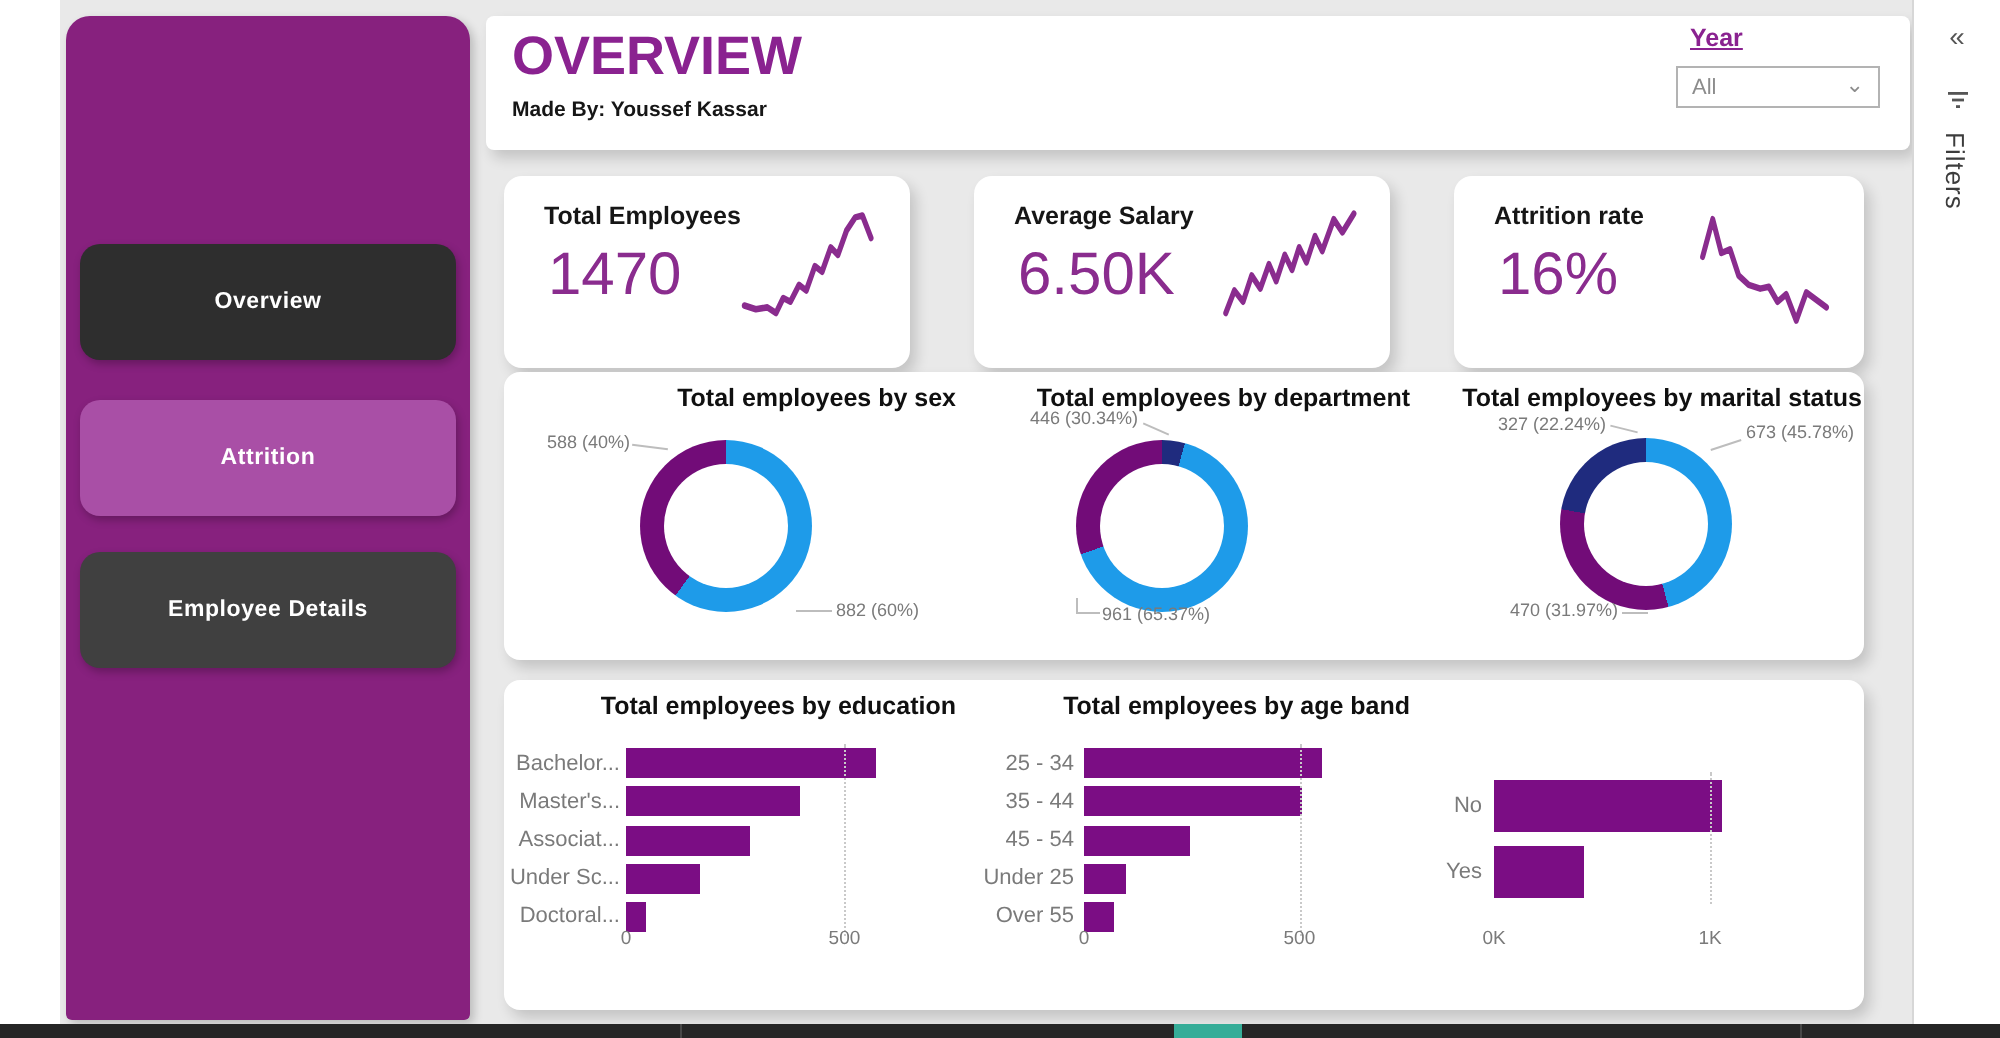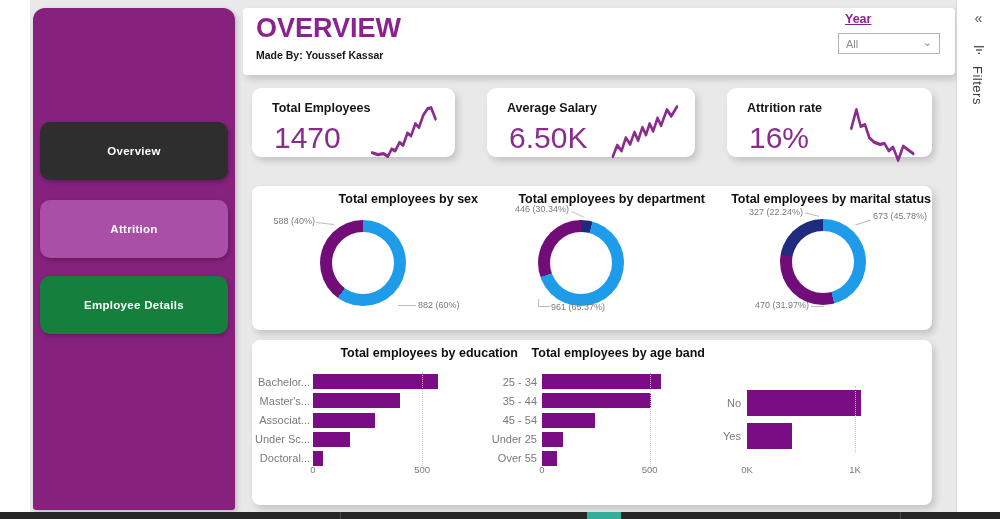--- a/index.html
+++ b/index.html
@@ -18,40 +18,40 @@
     box-shadow:2px 2px 5px rgba(0,0,0,.2);
   }
   .nav-btn{
     position:absolute;left:7px;width:188px;height:58px;border-radius:10px;
     display:flex;align-items:center;justify-content:center;
     color:#fff;font-size:11.5px;font-weight:bold;letter-spacing:.3px;
     box-shadow:1px 2px 4px rgba(0,0,0,.25);cursor:pointer;
   }
   .nav-btn.n0{top:114px;background:#2E2E2E;}
   .nav-btn.n1{top:192px;background:#A94FA6;}
-  .nav-btn.n2{top:268px;background:#15803d;text-align:center;}
+  .nav-btn.n2{top:268px;background:#404040;text-align:center;}
 
   
   .card{
     position:absolute;background:#fff;border-radius:8px;
     box-shadow:3px 4px 7px rgba(0,0,0,.16);
   }
   .header-card{left:243px;top:8px;width:712px;height:67px;border-radius:4px;}
   .page-title{position:absolute;left:13px;top:5px;font-size:27px;font-weight:bold;color:#8A2290;}
   .page-subtitle{position:absolute;left:13px;top:41px;font-size:10.5px;font-weight:bold;color:#161616;}
   .year-label{position:absolute;left:602px;top:4px;width:60px;font-size:12.5px;font-weight:bold;color:#8A2290;text-decoration:underline;}
   .year-dd{
     position:absolute;left:595px;top:25px;width:102px;height:21px;
     border:1px solid #b3b3b3;background:#fff;display:flex;align-items:center;
     font-size:11px;color:#8c8c8c;padding-left:7px;box-sizing:border-box;cursor:pointer;
   }
   .year-dd .chev{position:absolute;right:7px;top:2px;font-size:11px;color:#8c8c8c;}
 
   
-  .kpi{height:69px;border-radius:9px;}
+  .kpi{height:96px;border-radius:9px;}
   .kpi.k0{left:252px;top:88px;width:203px;}
   .kpi.k1{left:487px;top:88px;width:208px;}
   .kpi.k2{left:727px;top:88px;width:205px;}
   .kpi-title{position:absolute;left:20px;top:13px;font-size:12.5px;font-weight:bold;color:#161616;}
   .kpi-value{position:absolute;left:22px;top:33px;font-size:30px;font-weight:normal;color:#8A2C8E;}
   .spark{position:absolute;right:13px;top:16px;width:72px;height:60px;}
 
   
   .donut-card{left:252px;top:186px;width:680px;height:144px;}
   .dcol{position:absolute;top:0;height:144px;width:226px;}
@@ -74,21 +74,21 @@
   .c1 .l-a{left:16px;top:18px;width:74px;text-align:right;}
   .c1 .l-b{left:72px;top:116px;width:90px;}
   
   .c2 .l-a{left:14px;top:21px;width:84px;text-align:right;}
   .c2 .l-b{left:168px;top:25px;width:58px;}
   .c2 .l-c{left:20px;top:114px;width:84px;text-align:right;}
 
   
   .bar-card{left:252px;top:340px;width:680px;height:165px;}
   .bcol{position:absolute;top:0;height:165px;}
-  .bcol.b0{left:0;width:226px;padding-left:40px;}
+  .bcol.b0{left:0;width:226px;}
   .bcol.b1{left:227px;width:226px;}
   .bcol.b2{left:453px;width:227px;}
   .blabels{position:absolute;display:flex;flex-direction:column;}
   .blabel{flex:1;display:flex;align-items:center;justify-content:flex-end;
     font-size:11px;color:#7a7a7a;white-space:nowrap;text-align:right;}
   .bplot{position:absolute;display:flex;flex-direction:column;}
   .brow{flex:1;display:flex;align-items:center;}
   .bfill{height:15px;background:#7B0D84;}
   .rows2 .bfill{height:26px;}
   .bgrid{position:absolute;top:0;bottom:0;width:0;border-left:1px dotted #c9c9c9;}

